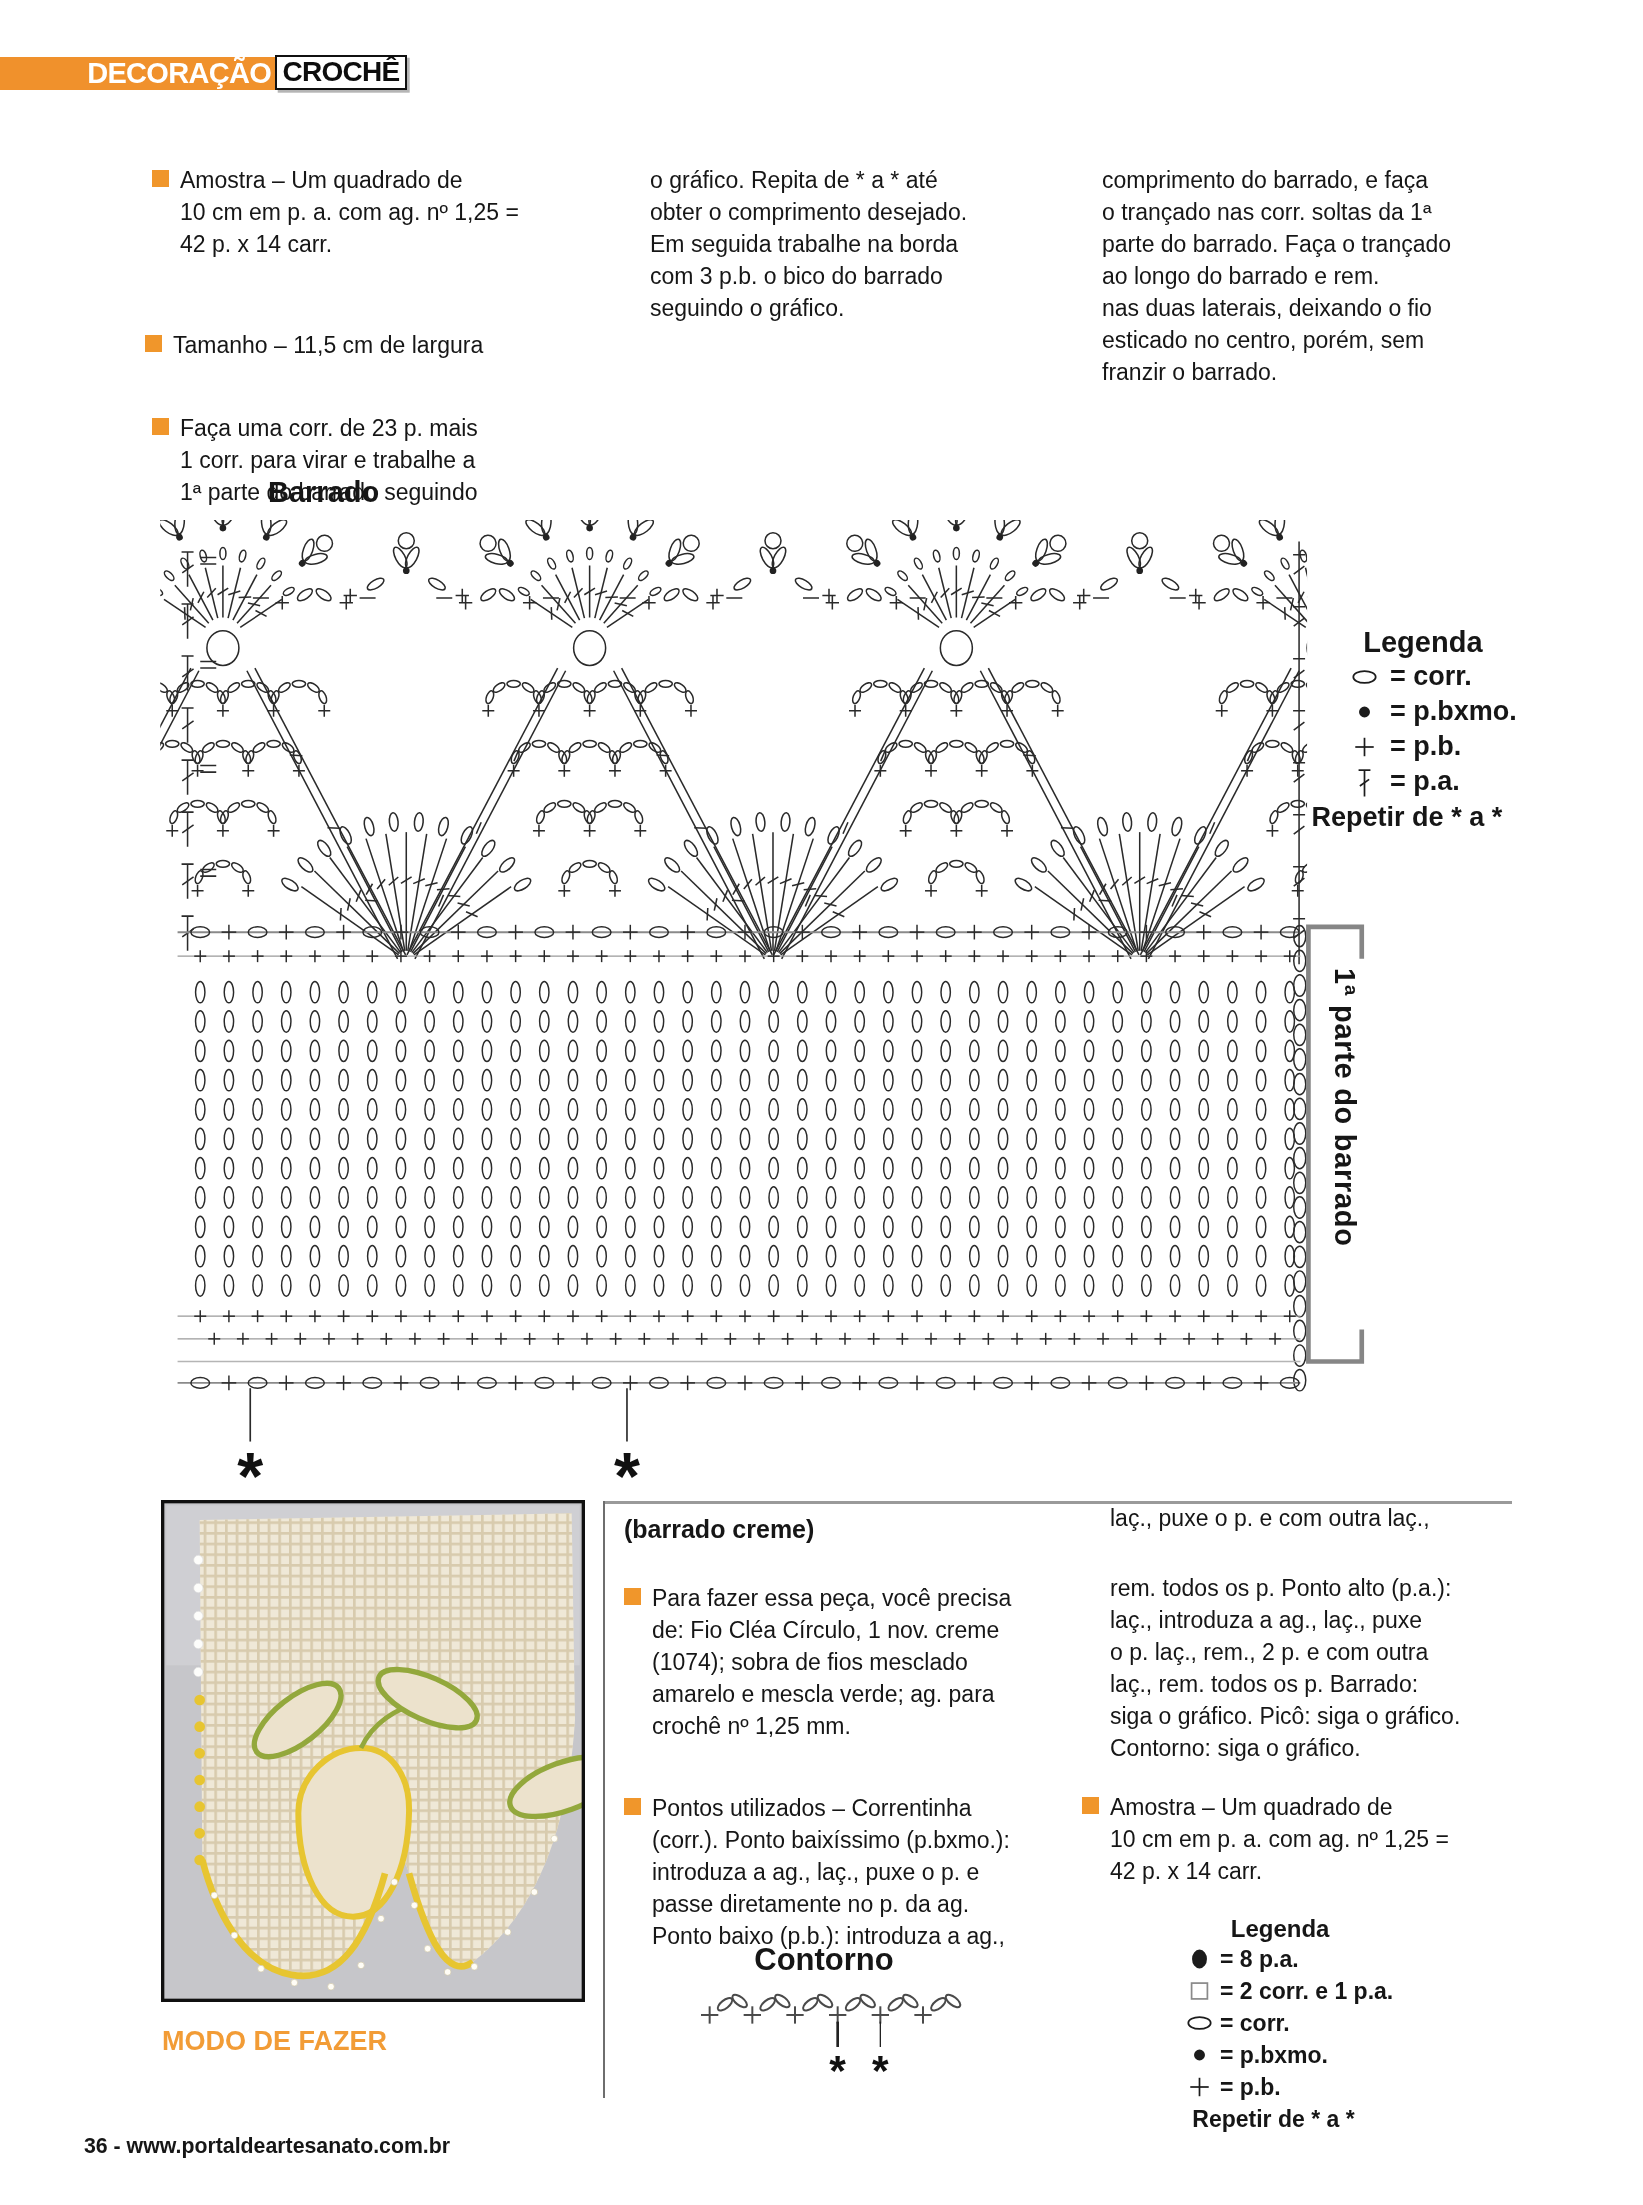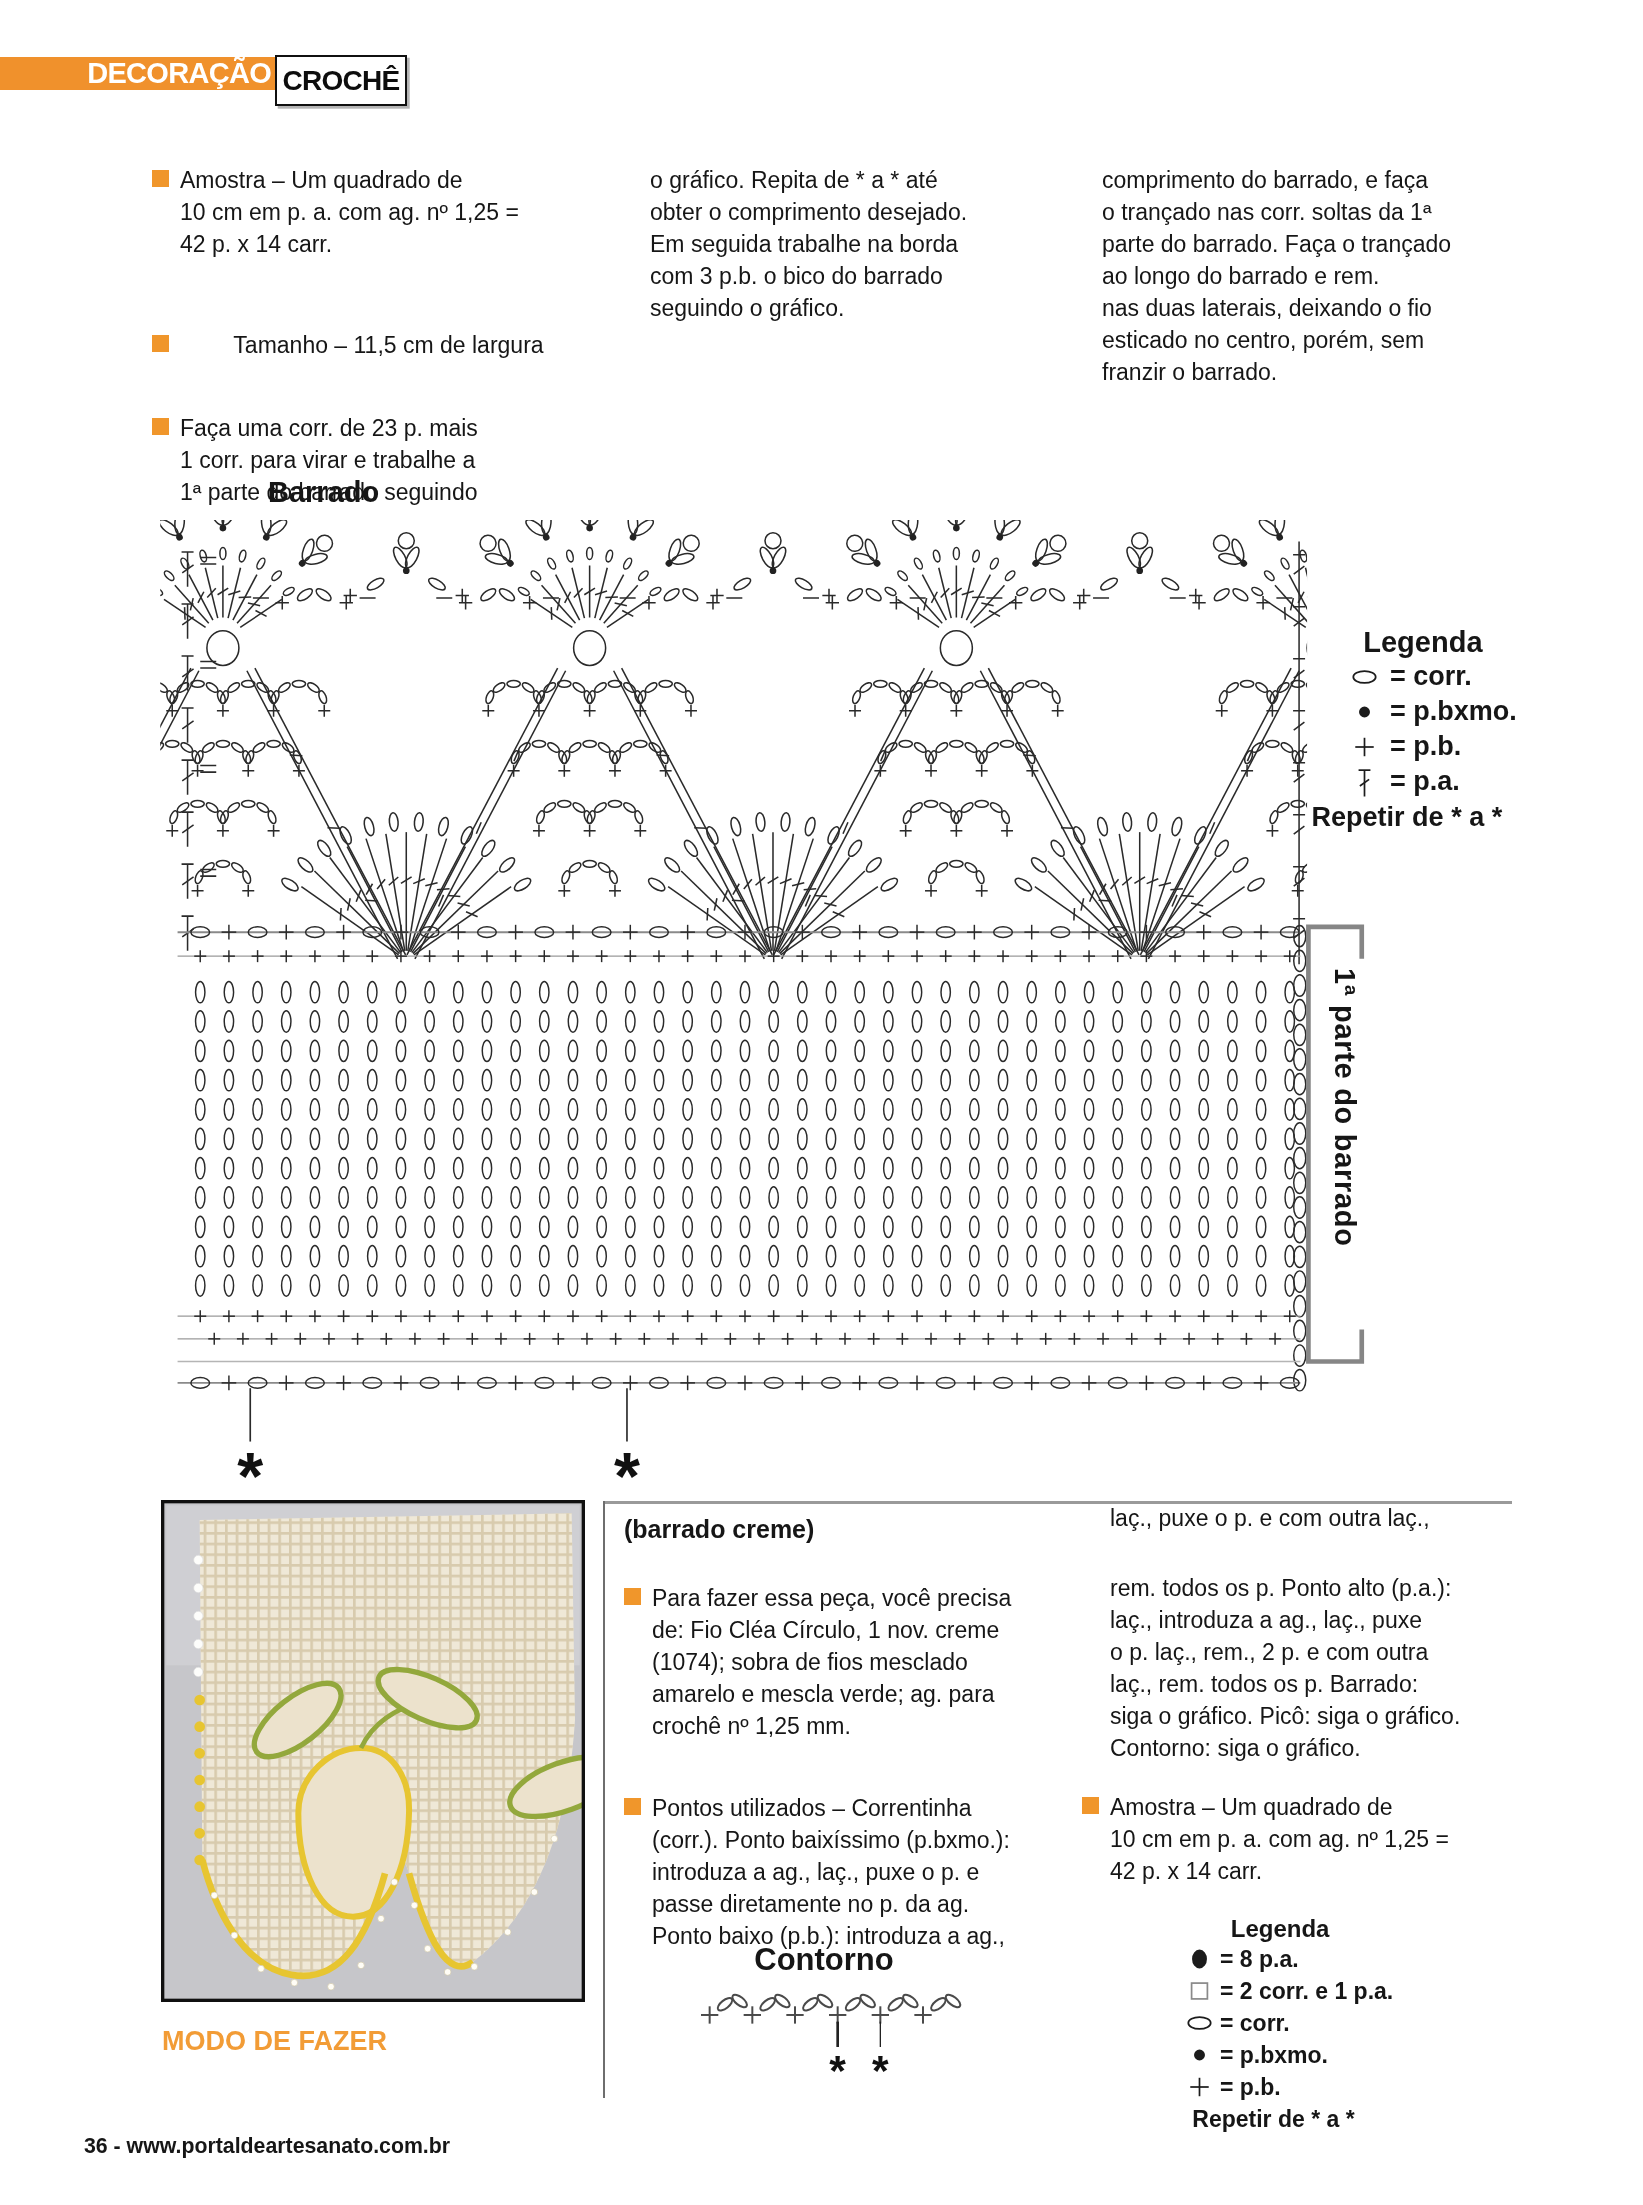--- a/index.html
+++ b/index.html
@@ -2,22 +2,22 @@
 <html style="font-size:10.7px"><head>
 <meta charset="utf-8">
 <style>
   html,body{margin:0;padding:0;background:#e8e8e8;}
   .page{position:relative;width:1644px;height:2205px;background:#ffffff;overflow:hidden;
         font-family:"Liberation Sans",sans-serif;color:#161616;}
   
   .hdr-bar{position:absolute;left:0;top:57px;width:275px;height:33px;background:#F0912C;
            display:flex;align-items:center;justify-content:flex-end;padding-right:4px;box-sizing:border-box;}
   .hdr-bar span{color:#fff;font-weight:bold;font-size:29px;letter-spacing:-0.7px;}
-  .hdr-box{position:absolute;left:275px;top:55px;width:132px;height:51px;background:#fff;
-           border:2.7px solid #101010;box-shadow:2.7px 2.7px 0 #b5b5b5;display:flex;align-items:center;justify-content:center;box-sizing:border-box;}
+  .hdr-box{position:absolute;left:275px;top:55px;width:132px;height:35px;background:#fff;
+           border:2.7px solid #101010;box-shadow:2.7px 2.7px 0 #b5b5b5;display:flex;align-items:flex-end;justify-content:center;box-sizing:border-box;}
   .hdr-box span{color:#0d0d0d;font-weight:bold;font-size:28px;letter-spacing:-0.7px;}
   
   .para{position:absolute;display:flex;gap:10.7px;font-size:23px;line-height:32px;}
   .para .txt{white-space:pre-line;}
   .bullet{flex:none;width:17.3px;height:17.3px;background:#F0962B;margin-top:6px;}
   .h-bold{position:absolute;font-weight:bold;}
   
   .legend{position:absolute;text-align:center;}
   .legend .lg-title{font-weight:bold;}
   .legend .lg-row{display:flex;align-items:center;font-weight:bold;}
@@ -53,21 +53,21 @@
   <div class="hdr-box">
     <span>CROCHÊ</span>
   </div>
 
   <div class="para" style="left:152px;top:164px;">
     <div class="bullet"></div>
     <div class="txt" style="width:417px;">Amostra – Um quadrado de
 10 cm em p. a. com ag. nº 1,25 =
 42 p. x 14 carr.</div>
   </div>
-  <div class="para" style="left:152px;top:329px;text-align:center;">
+  <div class="para" style="left:145px;top:329px;">
     <div class="bullet"></div>
     <div class="txt" style="width:417px;">Tamanho – 11,5 cm de largura</div>
   </div>
   <div class="para" style="left:152px;top:412px;">
     <div class="bullet"></div>
     <div class="txt" style="width:417px;">Faça uma corr. de 23 p. mais
 1 corr. para virar e trabalhe a
 1ª parte do barrado seguindo</div>
   </div>
 

